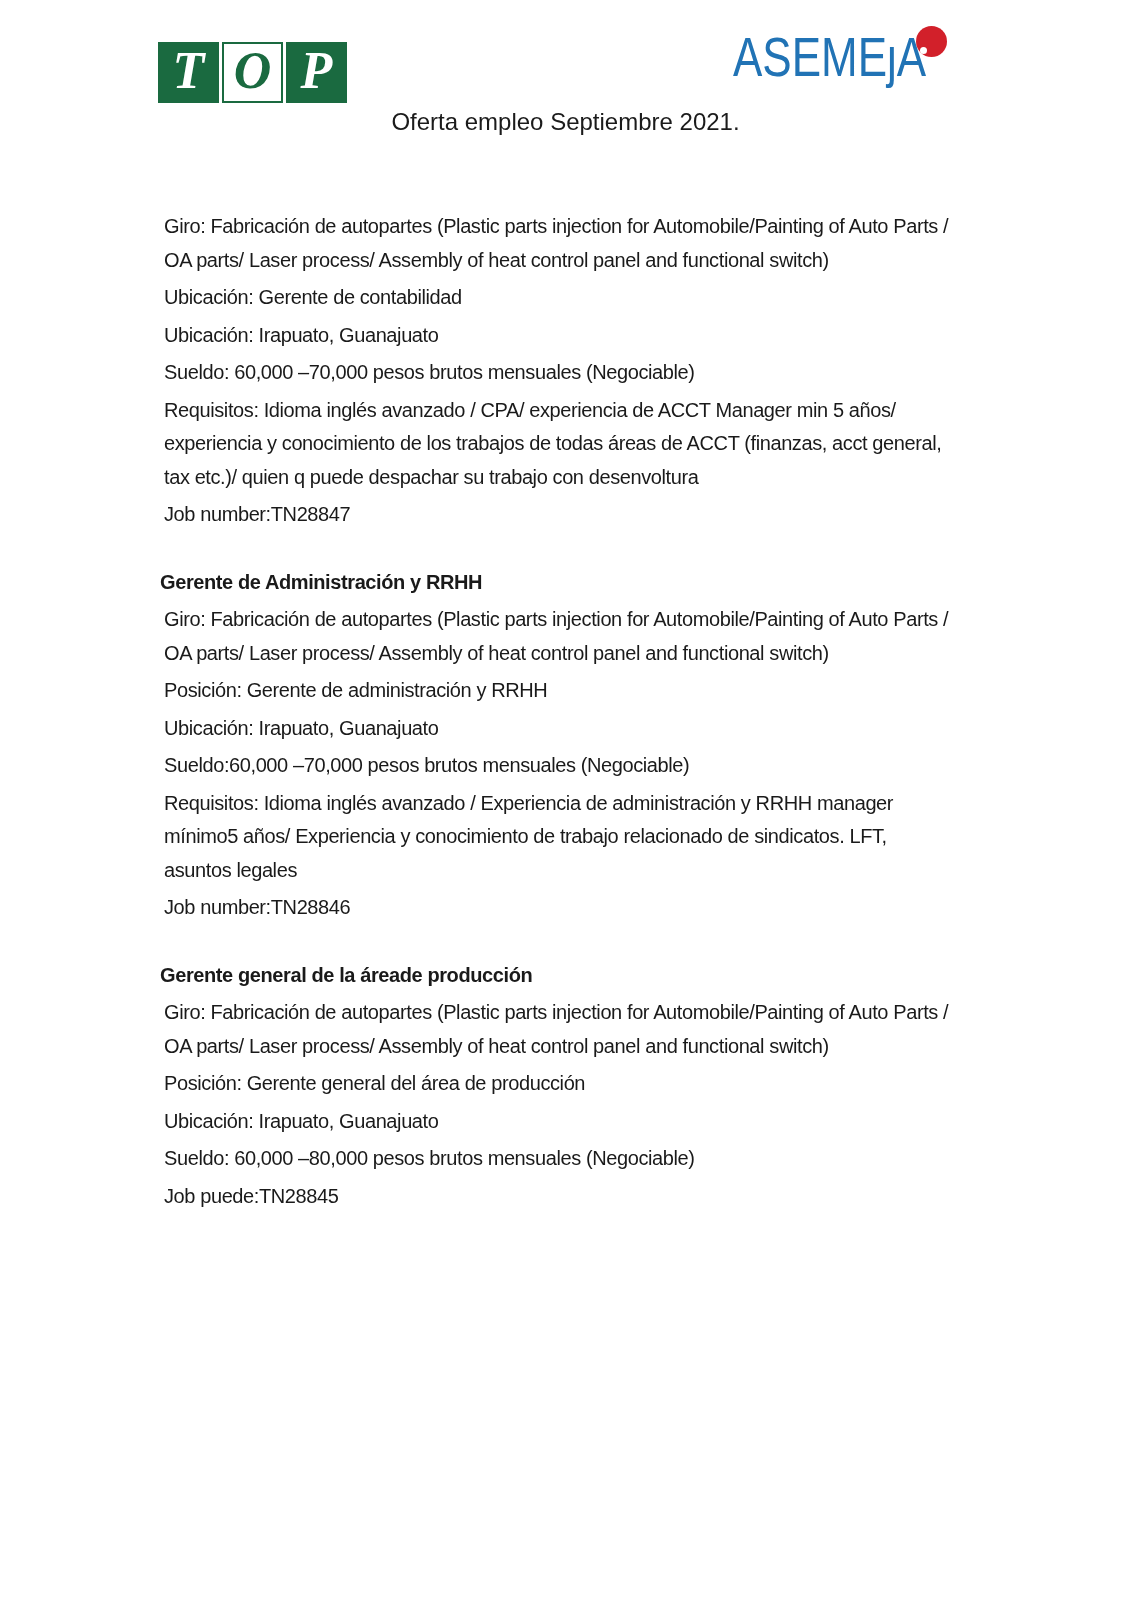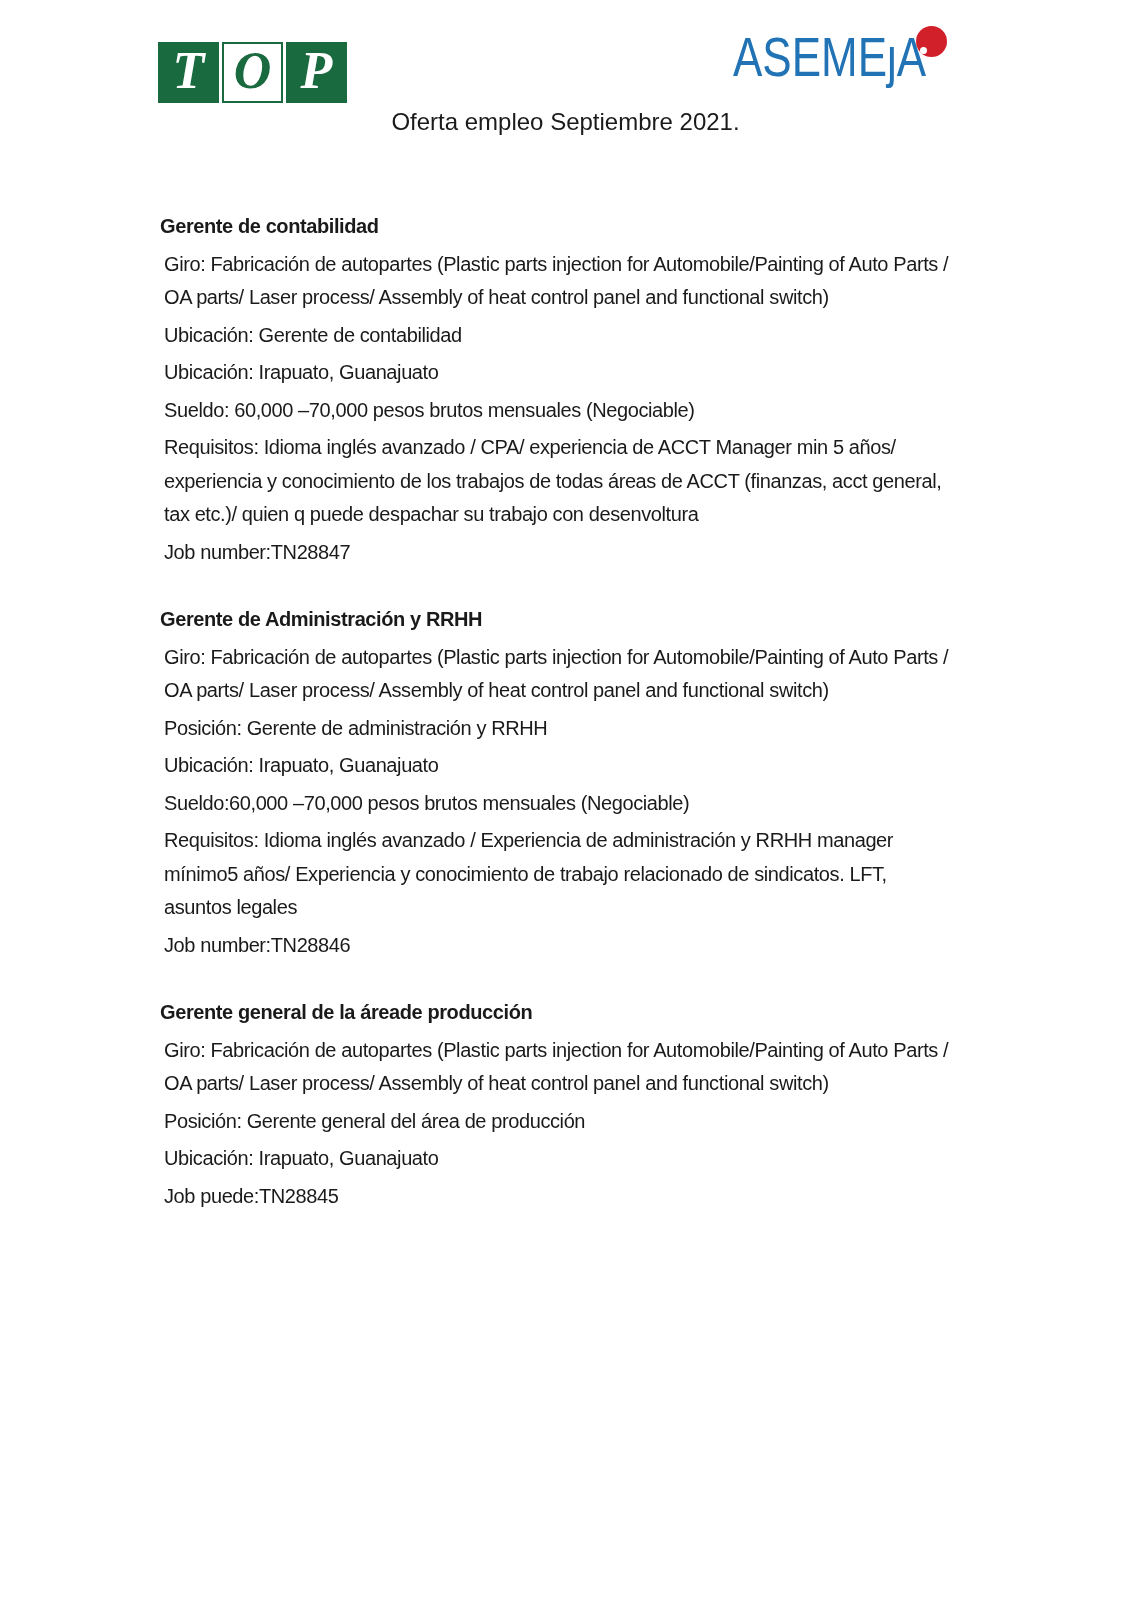--- a/index.html
+++ b/index.html
@@ -102,21 +102,20 @@
       <span class="asemeja-text"><span>ASEME</span><span class="jchar">ȷ</span><span>A</span></span>
       <span class="asemeja-ball"></span>
     </div>
 
   </header>
 
   <h1 class="doc-title">Oferta empleo Septiembre 2021.</h1>
 
   <main class="content">
   <section class="job">
-    <h2 class="job-title">Gerente de contabilidad</h2>
     <div>
           <p class="line">Giro: Fabricación de autopartes (Plastic parts injection for Automobile/Painting of Auto Parts / OA parts/ Laser process/ Assembly of heat control panel and functional switch)</p>
           <p class="line">Ubicación: Gerente de contabilidad</p>
           <p class="line">Ubicación: Irapuato, Guanajuato</p>
           <p class="line">Sueldo: 60,000 –70,000 pesos brutos mensuales (Negociable)</p>
           <p class="line">Requisitos: Idioma inglés avanzado / CPA/ experiencia de ACCT Manager min 5 años/ experiencia y conocimiento de los trabajos de todas áreas de ACCT (finanzas, acct general, tax etc.)/ quien q puede despachar su trabajo con desenvoltura</p>
           <p class="line">Job number:TN28847</p>
         </div>
   </section>
 
@@ -131,18 +130,19 @@
           <p class="line">Job number:TN28846</p>
         </div>
   </section>
 
   <section class="job">
     <h2 class="job-title">Gerente general de la áreade producción</h2>
     <div>
           <p class="line">Giro: Fabricación de autopartes (Plastic parts injection for Automobile/Painting of Auto Parts / OA parts/ Laser process/ Assembly of heat control panel and functional switch)</p>
           <p class="line">Posición: Gerente general del área de producción</p>
           <p class="line">Ubicación: Irapuato, Guanajuato</p>
+          <p class="line">Sueldo: 60,000 –80,000 pesos brutos mensuales (Negociable)</p>
           <p class="line">Job puede:TN28845</p>
         </div>
   </section>
 </main>
 
 </div>
 
 </body></html>

